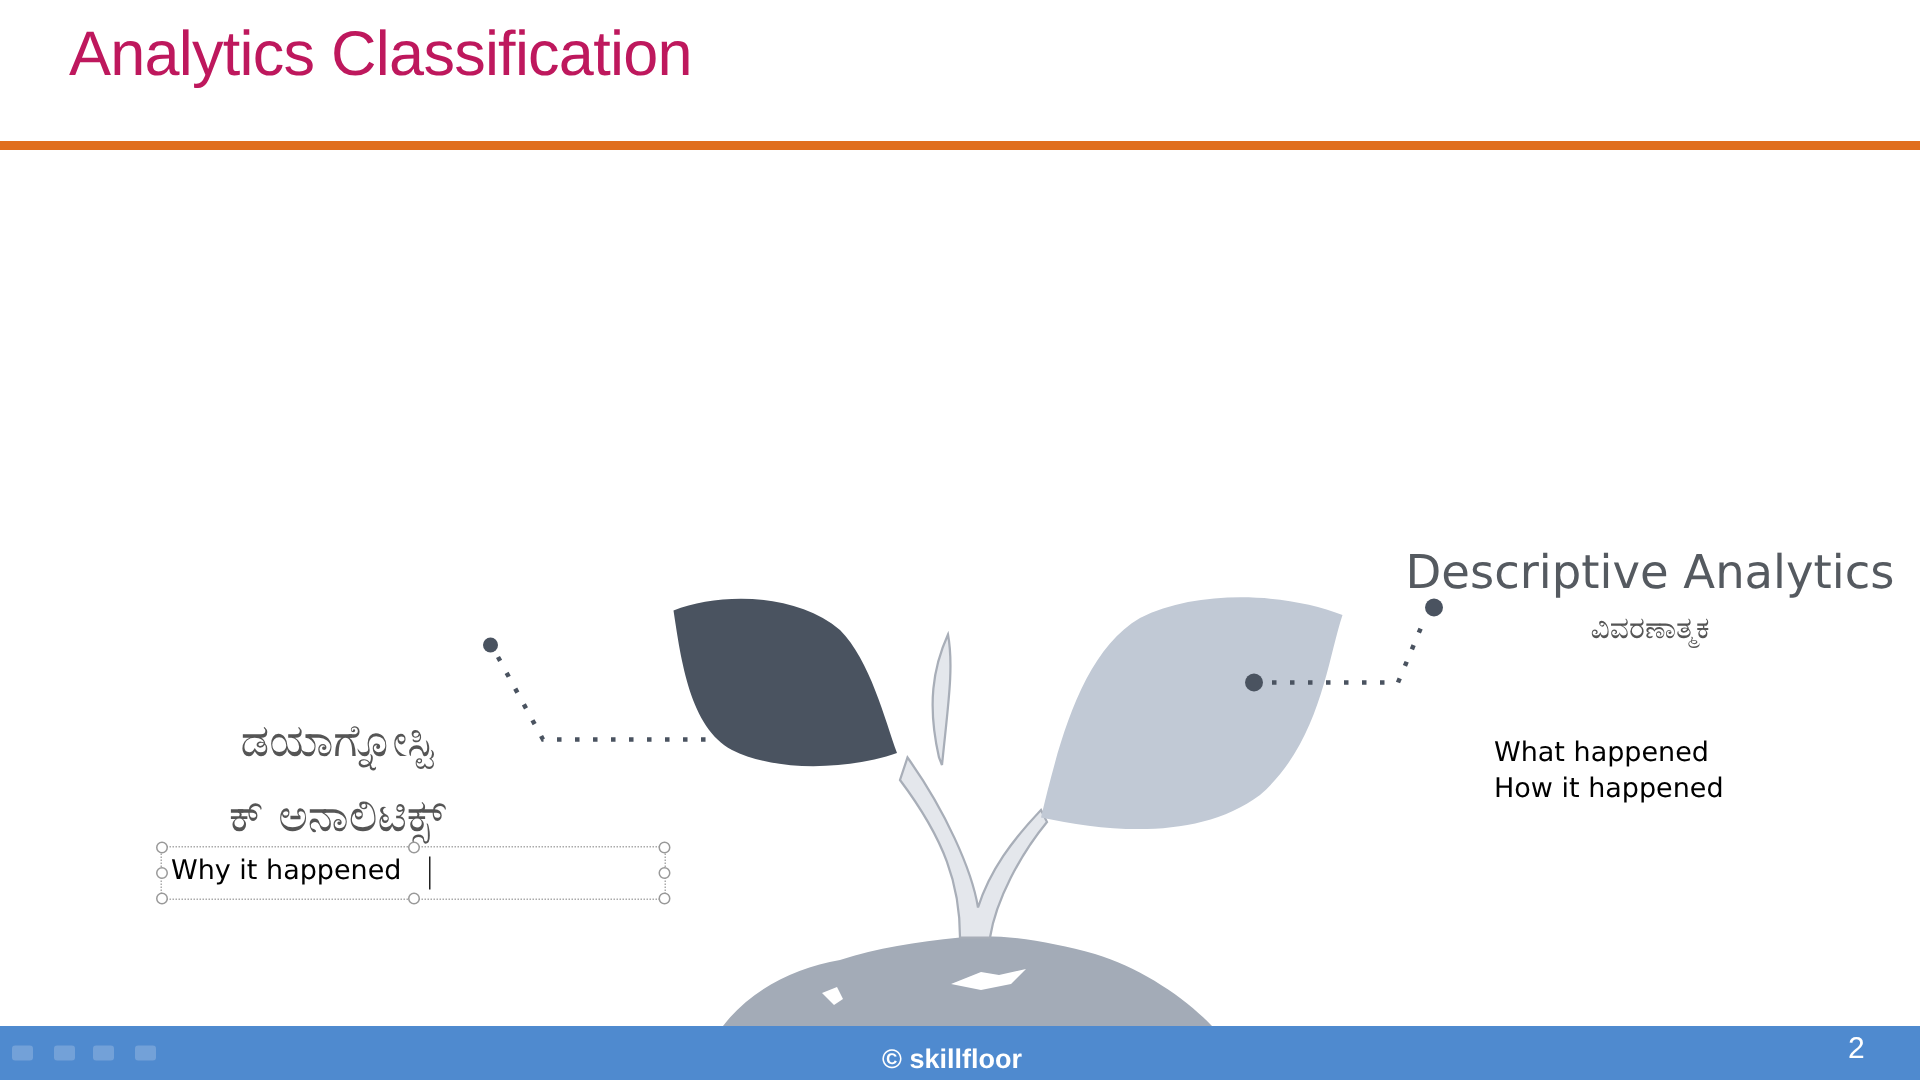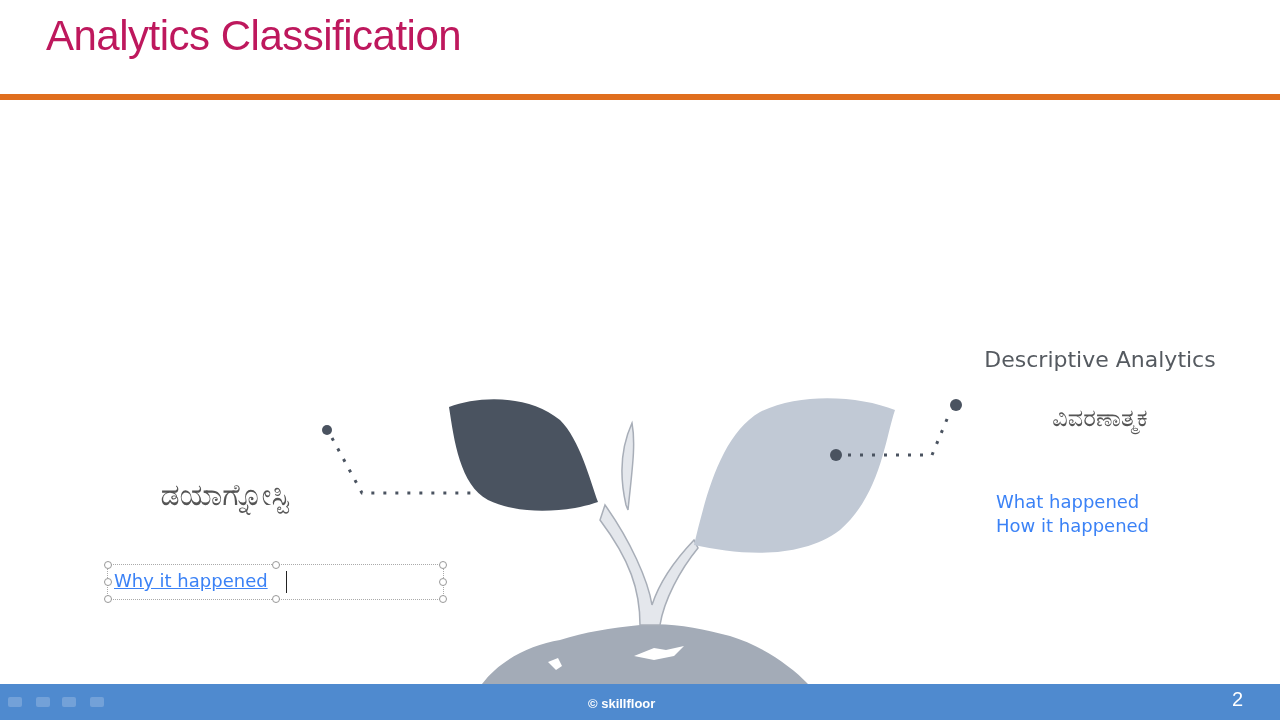--- a/index.html
+++ b/index.html
@@ -2,30 +2,30 @@
 <html><head>
 <meta charset="utf-8">
 <style>
   html, body { margin:0; padding:0; }
   body { width:1280px; height:720px; position:relative; overflow:hidden; background:#ffffff; font-family:"Liberation Sans", sans-serif; }
   .title { position:absolute; left:46px; top:12px; font-size:42px; color:#be185d; font-family:"Liberation Sans", sans-serif; letter-spacing:-0.5px; }
   .rule { position:absolute; left:0; top:94px; width:1280px; height:6px; background:#e06e1e; }
   .label { position:absolute; color:#555a60; text-align:center; font-family:"DejaVu Sans", sans-serif; }
   .diag-en { left:110px; top:370px; width:226px; font-size:31px; line-height:50px; }
   .diag-kn { left:100px; top:470px; width:250px; font-size:30px; line-height:50px; color:#555;text-align:center; }
-  .desc-en { left:930px; top:340px; width:340px; font-size:22px; line-height:40px; }
-  .desc-kn { left:980px; top:392px; width:240px; font-size:24px; line-height:52px; color:#555; }
-  .sub { position:absolute; color:#3b82f6; font-family:"DejaVu Sans", sans-serif; font-size:18px; line-height:24px; }
-  .why { left:114px; top:569px;text-decoration:underline; }
+  .desc-en { left:930px; top:362px; width:340px; font-size:31px; line-height:40px; }
+  .desc-kn { left:980px; top:392px; width:240px; font-size:20px; line-height:52px; color:#555; }
+  .sub { position:absolute; color:#000000; font-family:"DejaVu Sans", sans-serif; font-size:18px; line-height:24px; }
+  .why { left:114px; top:569px; }
   .what { left:996px; top:490px; }
   .selbox { position:absolute; left:107px; top:564px; width:335px; height:34px; border:1px dotted #aaa; }
   .handle { position:absolute; width:6px; height:6px; border:1px solid #999; border-radius:50%; background:#fff; }
   .caret { position:absolute; left:286px; top:571px; width:1px; height:22px; background:#222; }
   .footer { position:absolute; left:0; top:684px; width:1280px; height:36px; background:#4f8acf; }
-  .brand { position:absolute; left:588px; top:696px; color:#fff; font-weight:bold; font-size:13px; font-family:"Liberation Sans", sans-serif; }
+  .brand { position:absolute; left:588px; top:696px; color:#fff; font-weight:bold; font-size:18px; font-family:"Liberation Sans", sans-serif; }
   .pagenum { position:absolute; left:1232px; top:688px; color:#fff; font-size:20px; font-family:"Liberation Sans", sans-serif; }
   .tb-icon { position:absolute; top:697px; width:14px; height:10px; opacity:0.25; background:#dfe8f5; border-radius:2px; }
   svg.plant { position:absolute; left:0; top:0; }
 </style>
 </head>
 <body>
 
 <div class="title">Analytics Classification</div>
 <div class="rule"></div>
 
@@ -47,20 +47,21 @@
 
   <circle cx="836" cy="455" r="6" fill="#4a5360"></circle>
   <path d="M848 455 L932 455 L950 412" fill="none" stroke="#4a5360" stroke-width="3" stroke-dasharray="3 9"></path>
   <circle cx="956" cy="405" r="6" fill="#4a5360"></circle>
 </svg>
 
 <div class="label diag-en">
 </div>
 <div class="label diag-kn">
   <div>ಡಯಾಗ್ನೋಸ್ಟಿ</div>
+  <div>ಕ್ ಅನಾಲಿಟಿಕ್ಸ್</div>
 </div>
 
 <div class="selbox">
   <span class="handle" style="left:-4px;top:-4px"></span>
   <span class="handle" style="left:164px;top:-4px"></span>
   <span class="handle" style="right:-4px;top:-4px"></span>
   <span class="handle" style="left:-4px;top:13px"></span>
   <span class="handle" style="right:-4px;top:13px"></span>
   <span class="handle" style="left:-4px;bottom:-4px"></span>
   <span class="handle" style="left:164px;bottom:-4px"></span>

